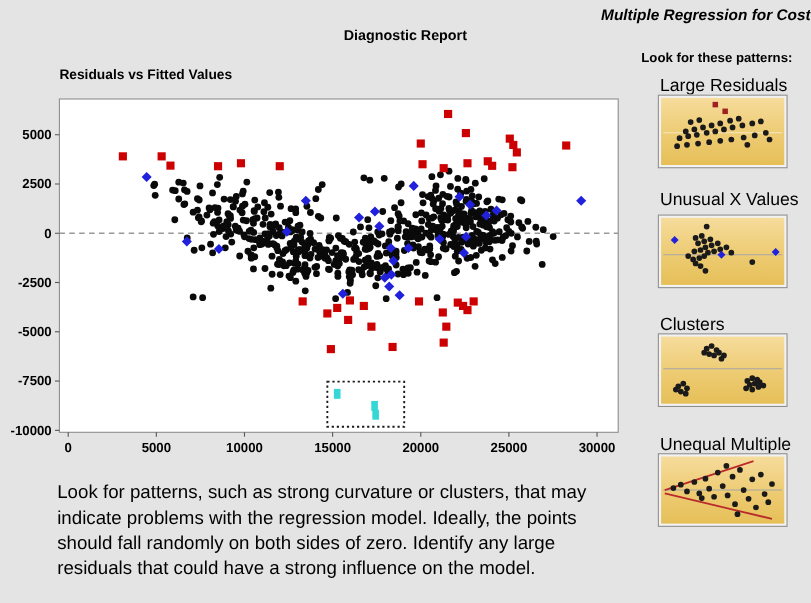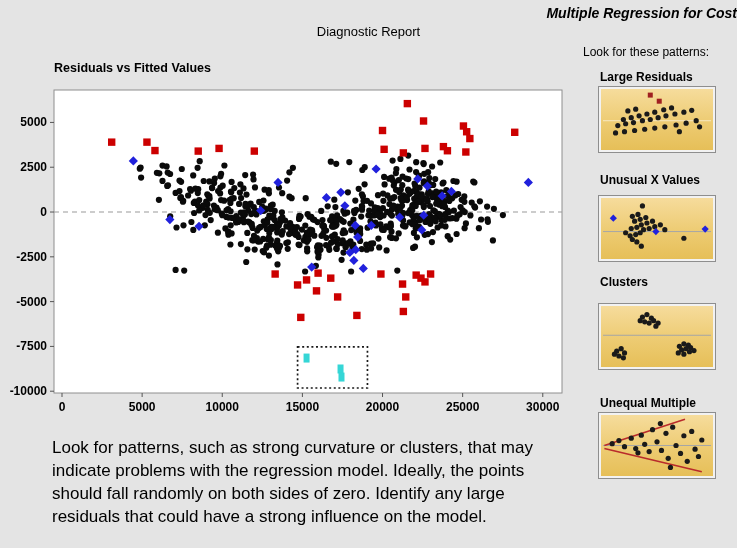--- a/index.html
+++ b/index.html
@@ -1,23 +1,23 @@
 <!DOCTYPE html>
 <html><head>
 <meta charset="utf-8">
 <style>
   html,body{margin:0;padding:0;background:#E4E4E4;font-family:"Liberation Sans",sans-serif;}
   #page{position:relative;width:737px;height:548px;background:#E4E4E4;overflow:hidden;color:#000;}
   .title{position:absolute;top:5px;left:0;width:100%;text-align:right;font-size:14px;font-weight:bold;font-style:italic;}
-  .subtitle{position:absolute;top:24px;left:0;width:100%;text-align:center;font-size:13px;font-weight:normal;}
+  .subtitle{position:absolute;top:24px;left:0;width:100%;text-align:center;font-size:13px;font-weight:bold;}
   .plot-title{position:absolute;top:61px;left:54px;width:508px;text-align:left;font-size:12.5px;font-weight:bold;}
   #main-svg{position:absolute;left:0;top:85px;}
   .footnote{position:absolute;left:52px;top:437px;width:500px;font-size:17px;line-height:1.35;}
-  .sidebar-heading{position:absolute;left:583px;top:45px;font-size:12px;font-weight:normal;text-align:center;}
-  .thumb-label{position:absolute;left:600px;font-size:12px;font-weight:bold;}
+  .sidebar-heading{position:absolute;left:583px;top:45px;font-size:12px;font-weight:bold;text-align:center;}
+  .thumb-label{position:absolute;left:600px;font-size:16px;font-weight:normal;}
   .thumb{position:absolute;left:598px;width:112px;height:61px;padding:2px;background:#F2F2F2;border:1px solid #8E8E8E;}
   .thumb-svg{display:block;width:112px;height:61px;background:linear-gradient(180deg,#F6DC9C 0%,#EDCB72 55%,#E6BF58 100%);}
 </style>
 </head>
 <body>
 
 <div id="page">
   <div class="title">Multiple Regression for Cost</div>
   <div class="subtitle">Diagnostic Report</div>
   <div class="plot-title">Residuals vs Fitted Values</div>
@@ -827,21 +827,21 @@
         <circle cx="31.360000000000003" cy="41.480000000000004" r="2.6" fill="#1A1A1A"></circle>
         <circle cx="35.84" cy="43.92" r="2.6" fill="#1A1A1A"></circle>
         <circle cx="40.32" cy="48.190000000000005" r="2.6" fill="#1A1A1A"></circle>
         <circle cx="82.88" cy="40.260000000000005" r="2.6" fill="#1A1A1A"></circle>
         <path d="M 12.32 16.53 L 15.92 20.130000000000003 L 12.32 23.730000000000004 L 8.72 20.130000000000003 Z" fill="#2121DC"></path>
         <path d="M 54.879999999999995 29.950000000000003 L 58.48 33.550000000000004 L 54.879999999999995 37.150000000000006 L 51.279999999999994 33.550000000000004 Z" fill="#2121DC"></path>
         <path d="M 104.16000000000001 27.509999999999998 L 107.76 31.11 L 104.16000000000001 34.71 L 100.56000000000002 31.11 Z" fill="#2121DC"></path>
       </svg>
     </div>
 
-  <div class="thumb-label" style="top:275px">Clusters</div>
+  <div class="thumb-label" style="top:287px">Clusters</div>
   <div class="thumb" style="top:303px">
       <svg class="thumb-svg" viewBox="0 0 112 61">
         <line x1="2" y1="29.279999999999998" x2="110" y2="29.279999999999998" stroke="#A6A6A6" stroke-width="1"></line>
         <circle cx="41.44" cy="10.98" r="2.6" fill="#1A1A1A"></circle>
         <circle cx="45.919999999999995" cy="8.540000000000001" r="2.6" fill="#1A1A1A"></circle>
         <circle cx="50.4" cy="12.200000000000001" r="2.6" fill="#1A1A1A"></circle>
         <circle cx="43.68" cy="15.860000000000001" r="2.6" fill="#1A1A1A"></circle>
         <circle cx="48.16" cy="17.080000000000002" r="2.6" fill="#1A1A1A"></circle>
         <circle cx="52.64" cy="14.639999999999999" r="2.6" fill="#1A1A1A"></circle>
         <circle cx="57.120000000000005" cy="17.080000000000002" r="2.6" fill="#1A1A1A"></circle>

